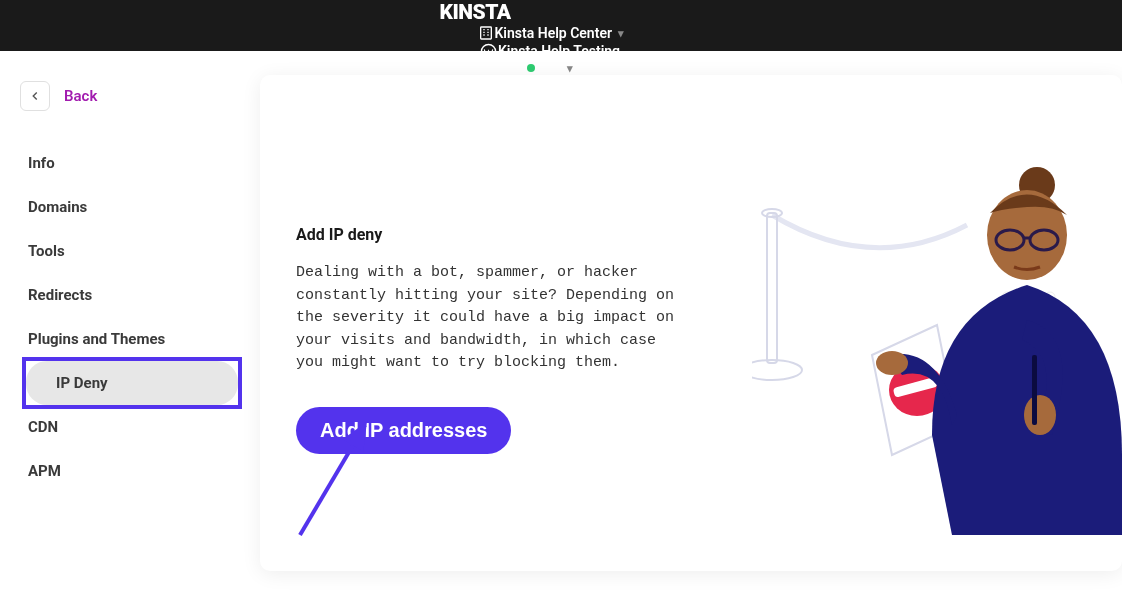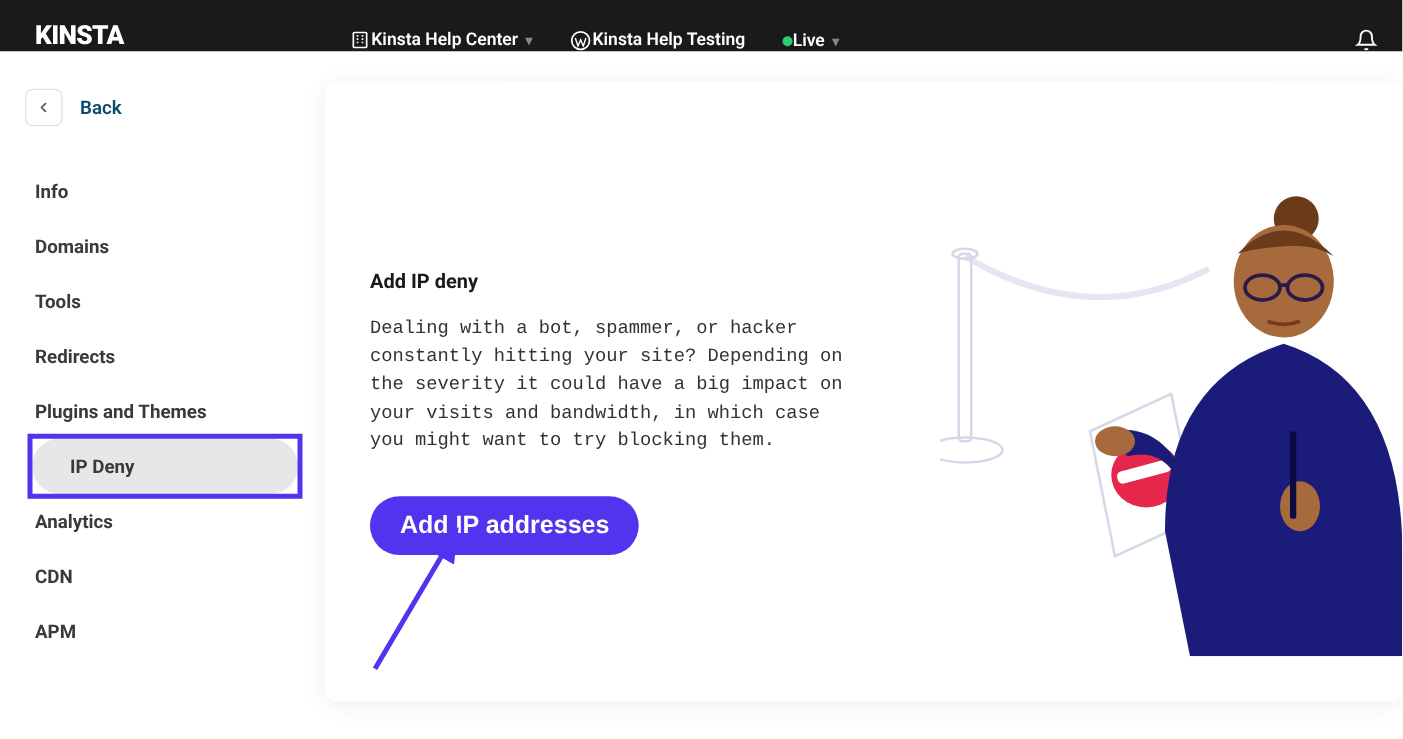--- a/index.html
+++ b/index.html
@@ -4,26 +4,27 @@
   <style>
     * { margin: 0; padding: 0; box-sizing: border-box; }
     body {
       font-family: -apple-system, BlinkMacSystemFont, "Segoe UI", Roboto, Helvetica, Arial, sans-serif;
       background: #fff;
       width: 1122px;
       height: 591px;
       overflow: hidden;
     }
     .topbar {
-      height: 41px;
+      height: 51px;
       background: #1a1a1a;
       display: flex;
-      align-items: flex-end;
+      align-items: center;
       padding: 0 20px 0 28px;
       color: #fff;
+      flex-direction: column;
     }
     .logo {
       font-weight: 900;
       font-size: 21px;
       letter-spacing: -0.5px;
       margin-right: 180px;
     }
     .top-item {
       display: flex;
       align-items: center;
@@ -73,21 +74,21 @@
       border: 1px solid #e0e0e0;
       border-radius: 6px;
       display: flex;
       align-items: center;
       justify-content: center;
       background: #fff;
     }
     .back-text {
       font-size: 15px;
       font-weight: 600;
-      color: #0c4a6e;
+      color: #a21caf;
     }
     .nav-item {
       height: 44px;
       display: flex;
       align-items: center;
       padding-left: 28px;
       font-size: 15px;
       font-weight: 700;
       color: #3a3a3a;
       cursor: pointer;
@@ -222,23 +223,20 @@
     <div class="nav-item">
         <span>Redirects</span>
       </div>
     <div class="nav-item">
         <span>Plugins and Themes</span>
       </div>
     <div class="nav-item active">
         <span>IP Deny</span>
       </div>
     <div class="nav-item">
-        <span>Analytics</span>
-      </div>
-    <div class="nav-item">
         <span>CDN</span>
       </div>
     <div class="nav-item">
         <span>APM</span>
       </div>
   </aside>
 
   <main class="main-area">
     <div class="card">
       <h2>Add IP deny</h2>

